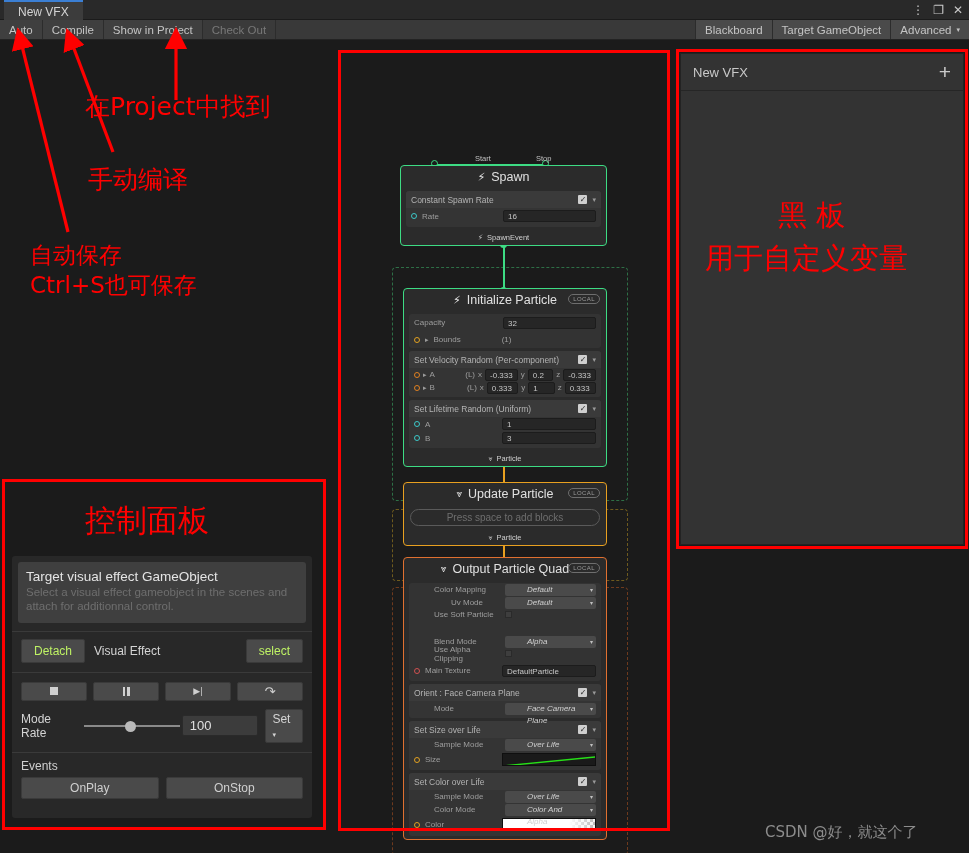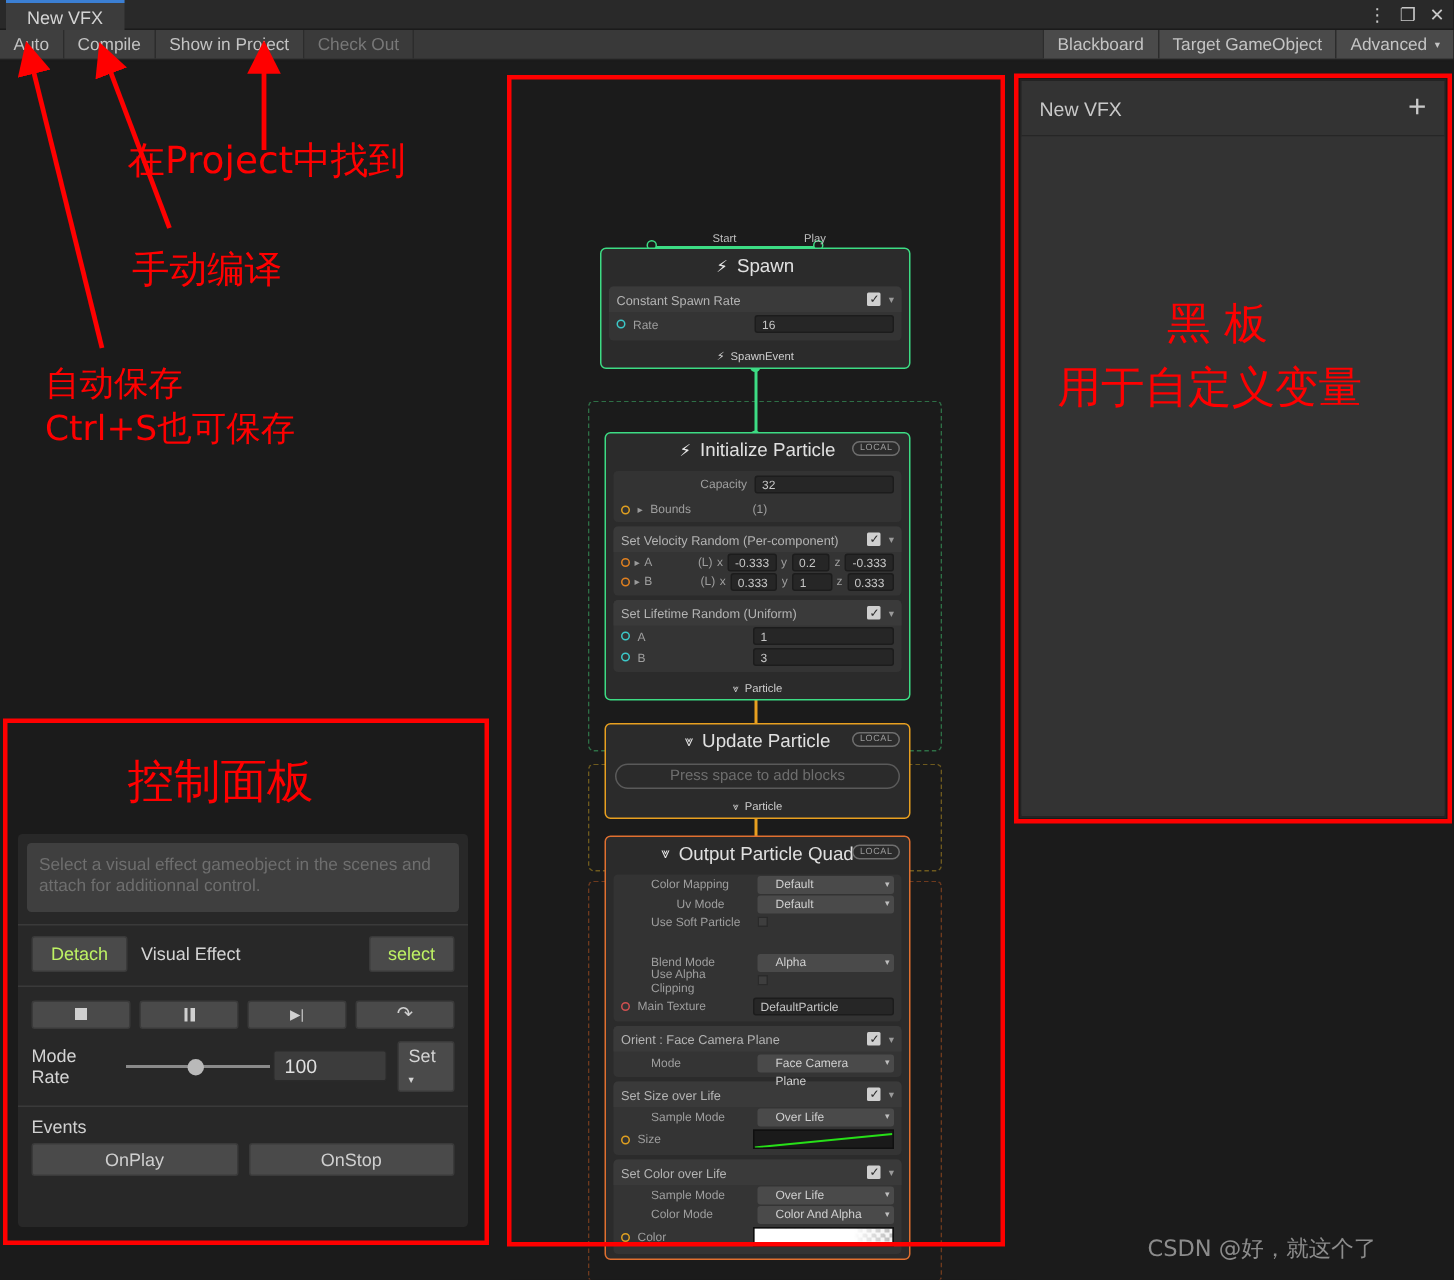--- a/index.html
+++ b/index.html
@@ -80,22 +80,23 @@
   }
   .port.orange { border-color: #e0a020; }
   .port.red { border-color: #d05050; }
   .port.amber { border-color: #e08020; }
   .field {
     background: #262626; border: 1px solid #1c1c1c; border-radius: 2px;
     color: #c6c6c6; font-size: 8px; padding: 1px 4px; height: 12px; line-height: 10px;
   }
   .dd {
     background: #4a4a4a; border-radius: 2px; color: #d0d0d0;
-    font-size: 8px; height: 12px; line-height: 12px; padding: 0 12px 0 12px;
+    font-size: 8px; height: 12px; line-height: 12px; padding: 0 12px 0 22px;
     position: relative;
+    font-style: italic;
   }
   .dd::after {
     content: "▾"; position: absolute; right: 3px; top: 0; font-size: 6px; color: #c0c0c0;
   }
   .node-ft {
     display: flex; align-items: center; justify-content: center; gap: 4px;
     height: 15px; color: #cfcfcf; font-size: 7.5px;
   }
 
   
@@ -241,21 +242,21 @@
     <div class="ctx-dash" style="left:392px; top:226px; width:236px; height:234px; border-color:#2e6f46;"></div>
     <div class="ctx-dash" style="left:392px; top:468px; width:236px; height:72px; border-color:#6e5a1e;"></div>
     <div class="ctx-dash" style="left:392px; top:546px; width:236px; height:268px; border-color:#6e3a1e;"></div>
 
     <div class="hline" style="left:435px; top:123px; width:111px;"></div>
     <div class="wire green" style="left:434px; top:123px; height:9px;"></div>
     <div class="wire green" style="left:545px; top:123px; height:9px;"></div>
     <div class="ring" style="left:431px; top:119px;"></div>
     <div class="ring" style="left:542px; top:119px;"></div>
     <div class="cap-lbl" style="left:475px; top:113px;">Start</div>
-    <div class="cap-lbl" style="left:536px; top:113px;">Play</div>
+    <div class="cap-lbl" style="left:536px; top:113px;">Stop</div>
 
     <div class="wire green" style="left:503px; top:204px; height:48px;"></div>
     <div class="dot green" style="left:500px; top:200px;"></div>
     <div class="dot green" style="left:500px; top:246px;"></div>
 
     <div class="wire orange" style="left:503px; top:412px; height:49px;"></div>
     <div class="dot orange" style="left:500px; top:408px;"></div>
     <div class="dot orange" style="left:500px; top:455px;"></div>
 
     <div class="wire orange" style="left:503px; top:487px; height:49px;"></div>
@@ -288,21 +289,21 @@
     </div>
 
     <div class="node n-init" style="left:403px; top:247px; width:204px;">
       <div class="node-hd">
         <span class="node-bolt">⚡</span>
         <span class="ttl">Initialize Particle</span>
         <span class="badge">LOCAL</span>
       </div>
       <div class="blk" style="background:#333;">
         <div class="row" style="height:17px;">
-          <span class="lbl" style="width:84px; text-align:right;">Capacity</span>
+          <span class="lbl" style="width:84px; text-align:left;">Capacity</span>
           <span class="field" style="flex:1;">32</span>
         </div>
         <div class="row" style="height:17px;">
           <span class="port orange"></span>
           <span style="font-size:7px;color:#9a9a9a;">▸</span>
           <span class="lbl">Bounds</span>
           <span class="lbl" style="margin-left:36px;">(1)</span>
         </div>
       </div>
 
@@ -485,20 +486,21 @@
       <span>New VFX</span>
       <span class="bb-plus">+</span>
     </div>
     <div class="bb-body"></div>
   </div>
 
   <div class="ctrlpanel" style="left:3px; top:480px; width:322px; height:348px;">
     <div class="cp-inner" style="left:9px; top:76px; width:300px; height:262px;">
       <div style="padding:6px 6px 0;">
         <div class="cp-help">
+          <h3>Target visual effect GameObject</h3>
           <p>Select a visual effect gameobject in the scenes and attach for additionnal control.</p>
         </div>
       </div>
       <div class="cp-sep" style="margin:8px 0 7px;"></div>
       <div class="cp-row">
         <span class="btn-g big">Detach</span>
         <span class="cp-label">Visual Effect</span>
         <span class="btn-g big" style="margin-left:auto;">select</span>
       </div>
       <div class="cp-sep" style="margin:9px 0 9px;"></div>

